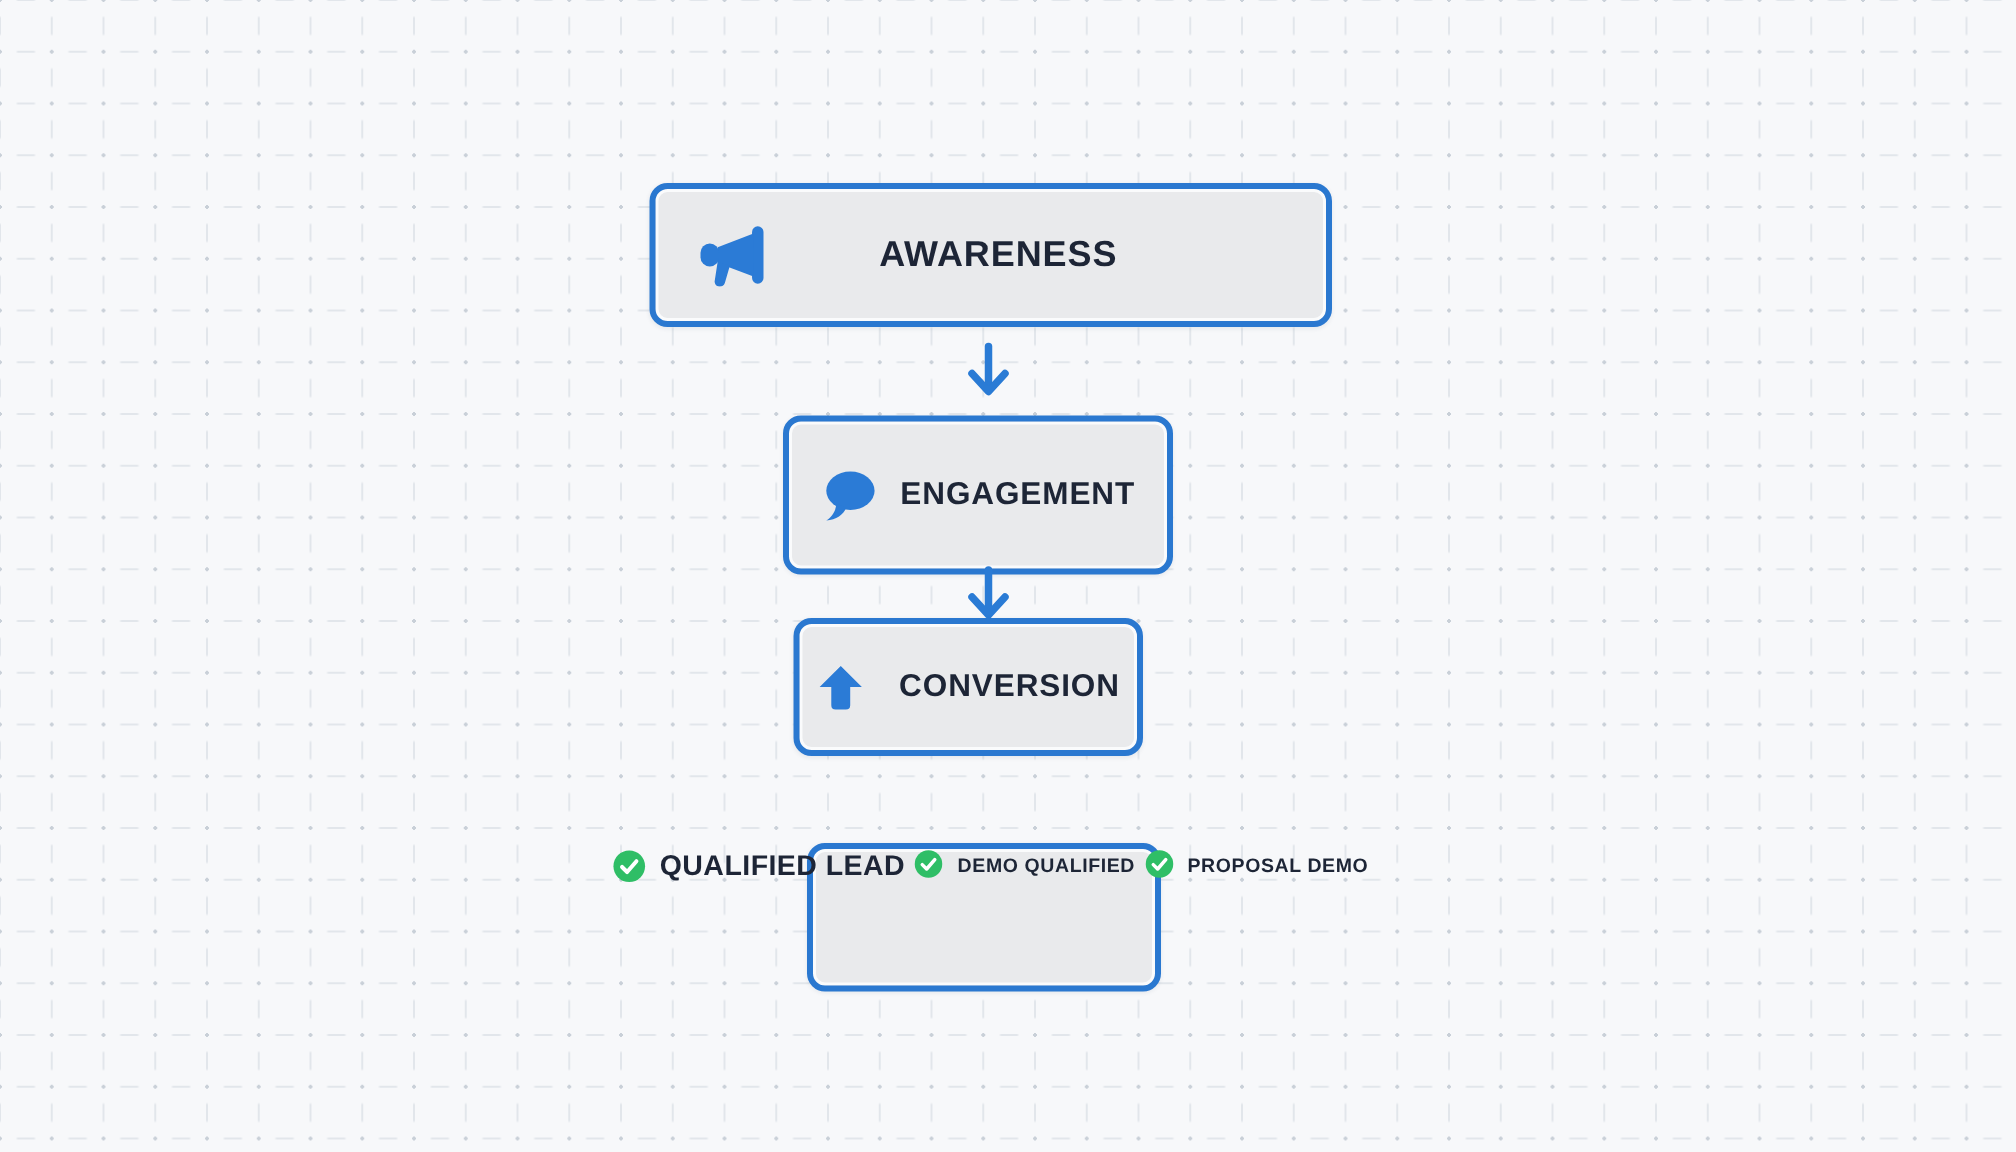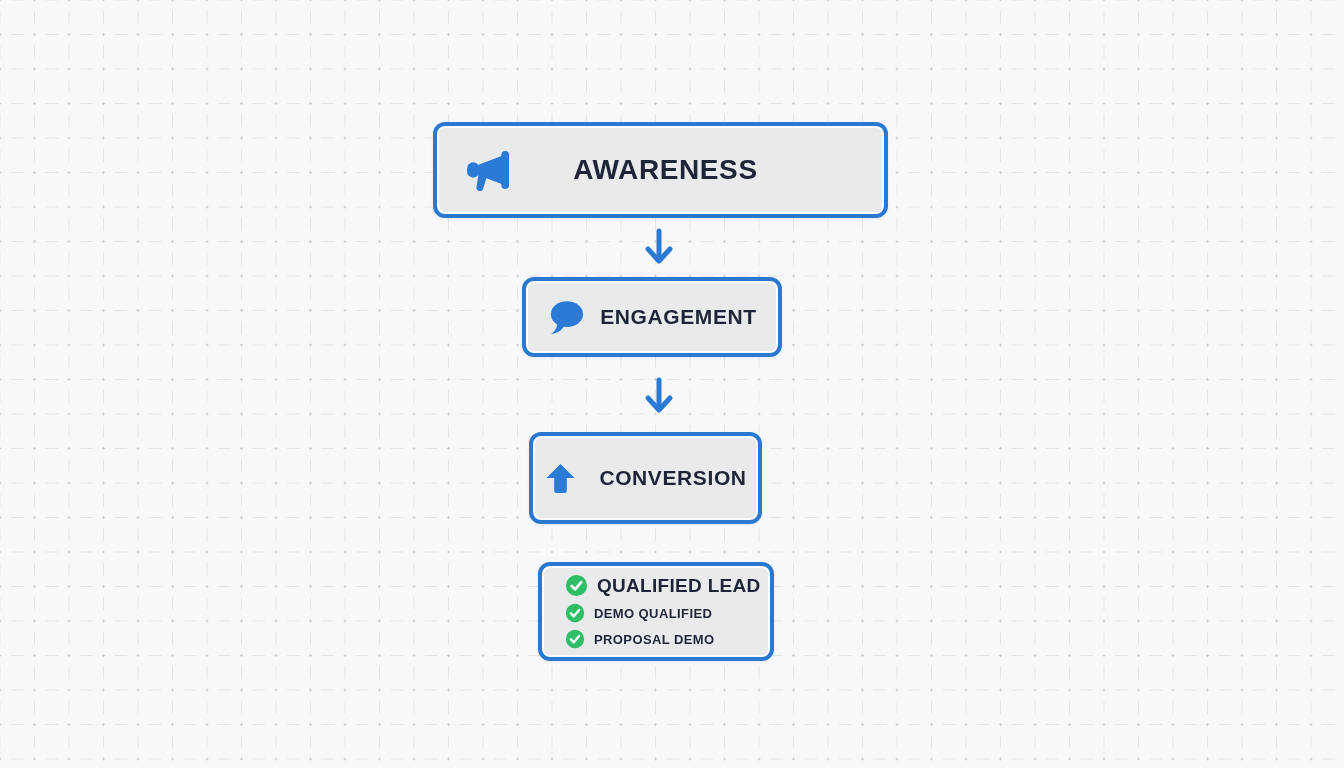--- a/index.html
+++ b/index.html
@@ -26,42 +26,42 @@
     border-radius: 12px;
     box-shadow: inset 0 0 0 2px rgba(252,253,254,0.9), 0 1px 3px rgba(30,50,80,0.08);
     display: flex;
     align-items: center;
     justify-content: center;
     gap: 16px;
     color: #1d2536;
   }
   .node .label {
     font-weight: 700;
-    font-size: 28px;
+    font-size: 24px;
     letter-spacing: 0.6px;
     white-space: nowrap;
   }
 
   .pos-awareness { left: 433px; top: 122px; width: 455px; height: 96px; }
   .pos-awareness .icon-wrap { position: absolute; left: 28px; top: 50%; transform: translateY(-50%); }
   .pos-awareness .label { margin-left: 10px; }
 
-  .pos-engagement { left: 522px; top: 277px; width: 260px; height: 80px; gap: 15px; }
+  .pos-engagement { left: 522px; top: 277px; width: 260px; height: 106px; gap: 15px; }
   .pos-engagement .label { font-size: 21px; }
 
-  .pos-conversion { left: 529px; top: 432px; width: 233px; height: 92px; gap: 22px; }
+  .pos-conversion { left: 529px; top: 412px; width: 233px; height: 92px; gap: 22px; }
   .pos-conversion .label { font-size: 21px; }
 
   .pos-qualified {
     left: 538px; top: 562px; width: 236px; height: 99px;
-    flex-direction: column;
+    flex-direction: row;
     align-items: flex-start;
     justify-content: center;
     gap: 6px;
-    padding-left: 23px;
+    padding-left: 8px;
   }
   .check-row { display: flex; align-items: center; gap: 9px; }
   .check-row .check-label { font-weight: 700; font-size: 13px; letter-spacing: 0.4px; white-space: nowrap; }
   .check-row.title-row .check-label { font-size: 19px; font-weight: 800; letter-spacing: 0.3px; }
 
   .icon-wrap { display: inline-flex; align-items: center; justify-content: center; line-height: 0; }
 
   .connector {
     position: absolute;
     width: 32px;

